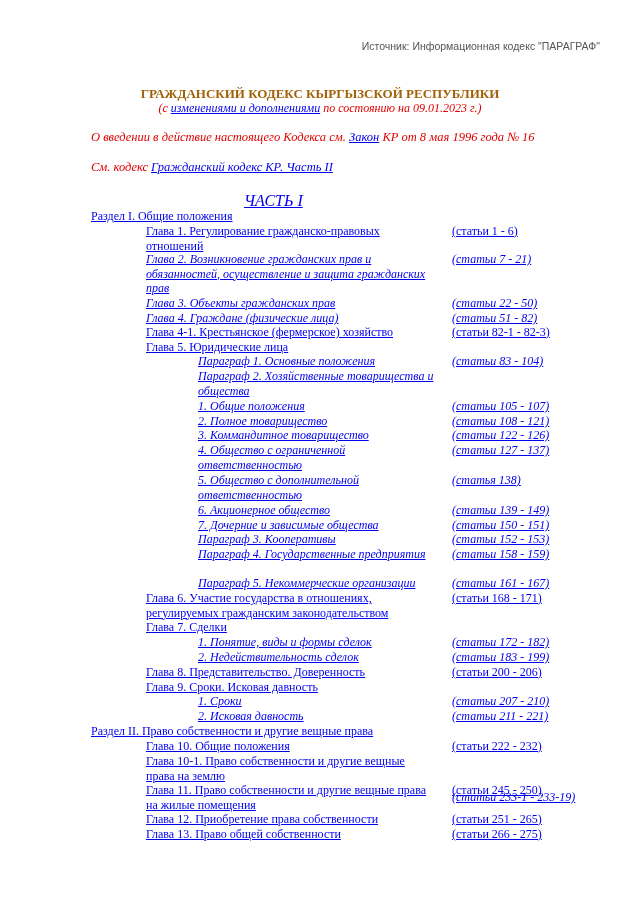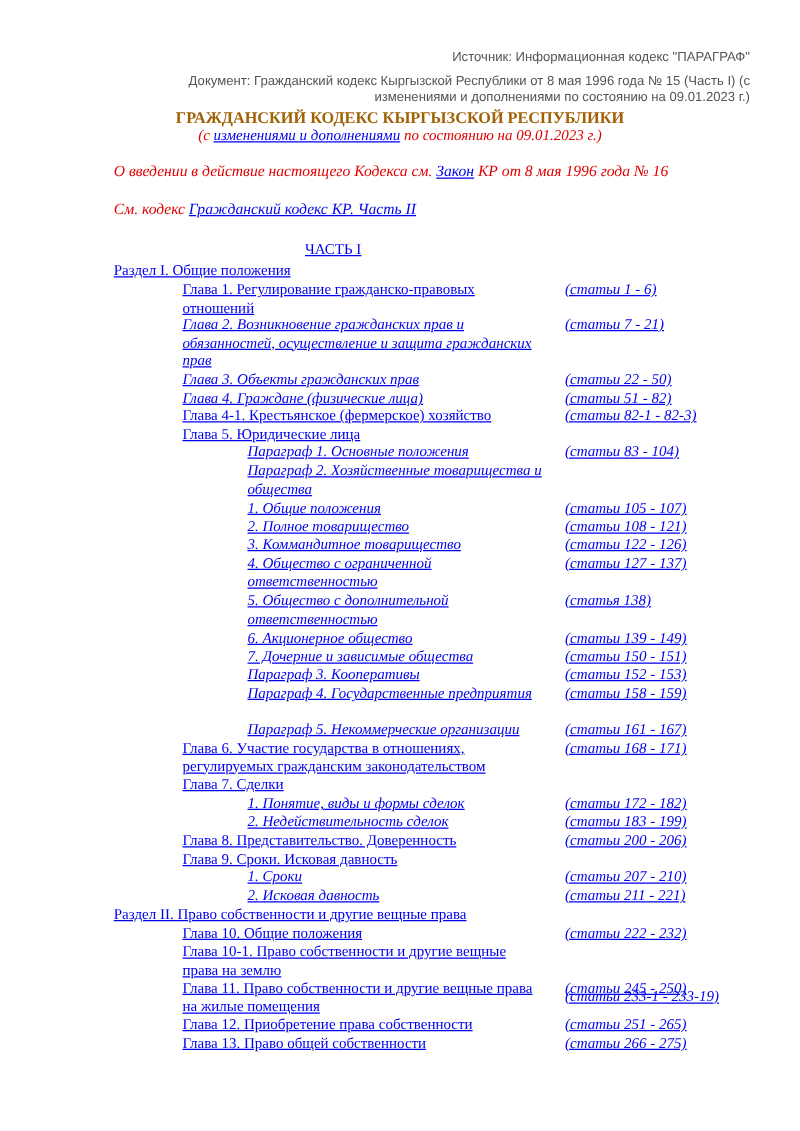--- a/index.html
+++ b/index.html
@@ -7,32 +7,31 @@
   .page { position: absolute; left: 0; top: 0; width: 640px; height: 905px; }
   .hdr { position: absolute; right: 40px; font-family: "Liberation Sans", sans-serif; font-size: 10.5px; color: #555; text-align: right; line-height: 13px; }
   .hdr1 { top: 40px; }
   .hdr2 { top: 59px; width: 470px; }
   .title { position: absolute; top: 86px; left: 0; width: 640px; text-align: center; font-weight: bold; font-size: 13px; color: #a16207; }
   .subtitle { position: absolute; top: 101px; left: 0; width: 640px; text-align: center; font-style: italic; font-size: 12px; color: #e00000; }
   .red { color: #e00000; font-style: italic; font-size: 12.5px; position: absolute; left: 91px; }
   .intro { top: 130px; }
   .seealso { top: 160px; }
   a, .lnk { color: #0000ee; text-decoration: underline; cursor: pointer; }
-  .part { position: absolute; top: 192px; left: 244px; font-size: 12px; }
+  .part { position: absolute; top: 192px; left: 244px; font-style: italic; font-size: 16px; }
   .row { position: absolute; font-size: 12px; line-height: 14.5px; color: #0000ee; }
   .row .t { position: absolute; left: 0; text-decoration: underline; }
-  .row .r { position: absolute; text-decoration: underline; white-space: nowrap; font-style: italic; }
+  .row .r { position: absolute; text-decoration: underline; white-space: nowrap; }
   .it { font-style: italic; }
 </style>
 </head>
 <body>
 
 <div class="page">
   <div class="hdr hdr1">Источник: Информационная кодекс "ПАРАГРАФ"</div>
-  <div class="hdr hdr2">Документ: Гражданский кодекс Кыргызской Республики от 8 мая 1996 года № 15 (Часть I) (с изменениями и дополнениями по состоянию на 09.01.2023 г.)</div>
 
   <div class="title">ГРАЖДАНСКИЙ КОДЕКС КЫРГЫЗСКОЙ РЕСПУБЛИКИ</div>
   <div class="subtitle"><span>(с </span><a>изменениями и дополнениями</a><span> по состоянию на 09.01.2023 г.)</span></div>
 
   <div class="red intro"><span>О введении в действие настоящего Кодекса см. </span><a>Закон</a><span> КР от 8 мая 1996 года № 16</span></div>
 
   <div class="red seealso"><span>См. кодекс </span><a>Гражданский кодекс КР. Часть II</a></div>
 
   <a class="part">ЧАСТЬ I</a>
 

